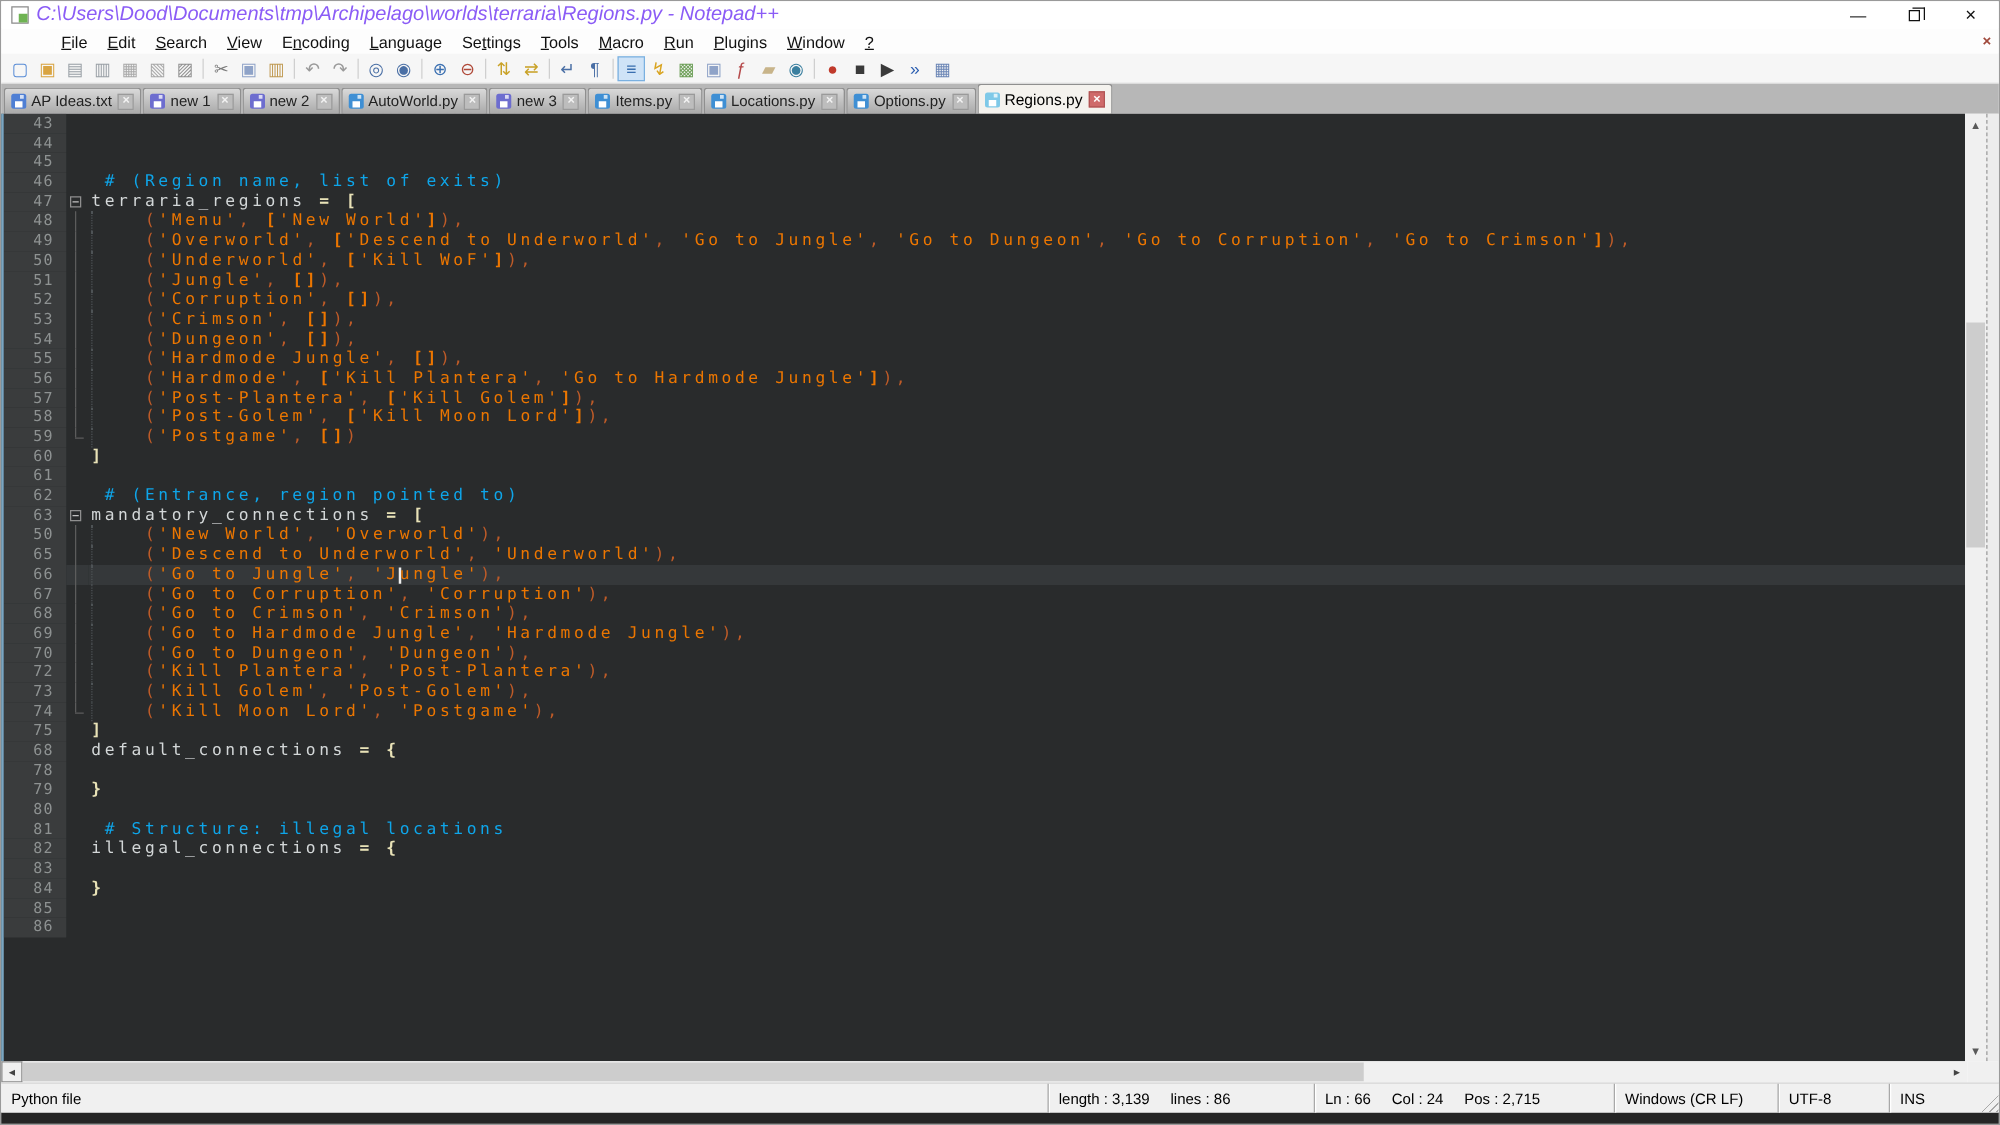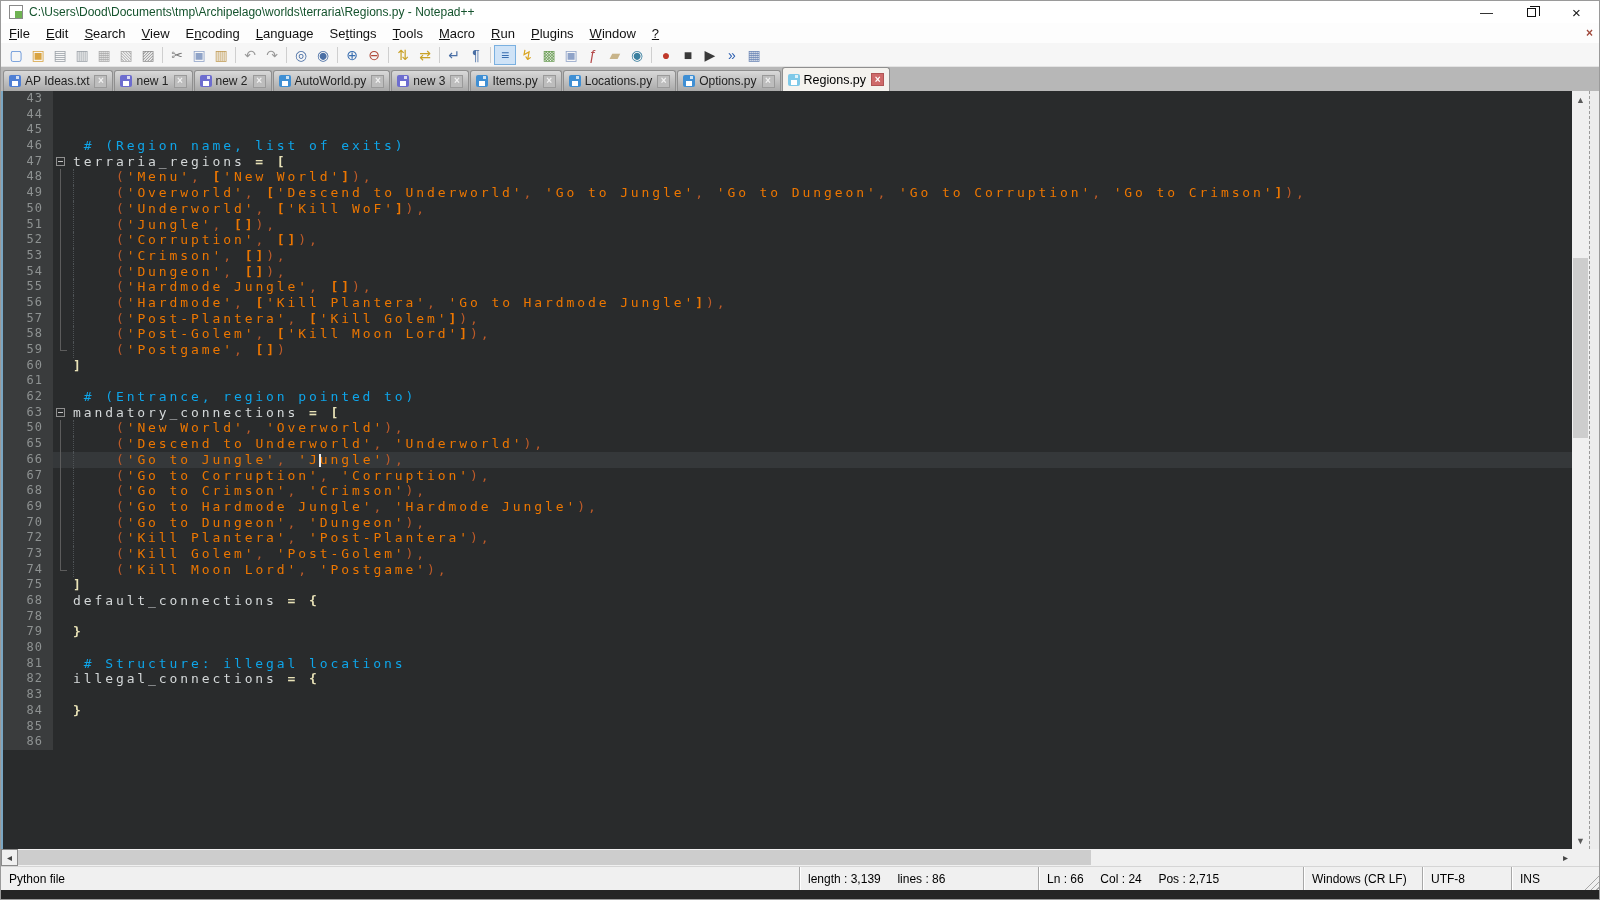--- a/index.html
+++ b/index.html
@@ -4,21 +4,21 @@
 <style>
   * { margin:0; padding:0; box-sizing:border-box; }
   html,body { width:1600px; height:900px; overflow:hidden; background:#fff;
     font-family:"Liberation Sans", sans-serif; }
   #win { width:1600px; height:900px; display:flex; flex-direction:column; border:1px solid #9a9a9a; }
 
   
   #titlebar { height:22px; background:#fff; display:flex; align-items:center; flex:0 0 22px; }
   #npp-icon { width:14px; height:14px; margin:0 6px 0 8px; background:#fff; border:1px solid #8a8a8a; position:relative; }
   #npp-icon::after { content:""; position:absolute; right:0; bottom:0; width:7px; height:7px; background:#6fb353; }
-  #title-text { font-size:12px; color:#14532d; white-space:nowrap; }
+  #title-text { font-size:16px; color:#8b5cf6; white-space:nowrap;font-style:italic; }
   #win-controls { margin-left:auto; display:flex; height:100%; }
   .wc { width:45px; height:100%; display:flex; align-items:center; justify-content:center; font-size:13px; color:#111; }
   .wc-restore span { width:9px; height:9px; border:1px solid #111; display:block; position:relative; background:#fff; }
   .wc-restore span::before { content:""; position:absolute; left:2px; top:-3px; width:9px; height:9px; border:1px solid #111; border-left:none; border-bottom:none; }
 
   
   #menubar { height:20px; background:#fdfdfd; display:flex; align-items:center; font-size:13px; color:#111; flex:0 0 20px; }
   .menu-item { padding:2px 8px; white-space:nowrap; }
   .menu-item u { text-decoration:underline; }
   #menu-close-x { margin-left:auto; margin-right:6px; color:#a0493c; font-weight:bold; font-size:12px; }
@@ -104,21 +104,21 @@
     <div id="win-controls">
       <div class="wc">—</div>
       <div class="wc wc-restore">
           <span></span>
         </div>
       <div class="wc" style="font-size:15px;">×</div>
     </div>
   </div>
 
   <div id="menubar">
-    <span id="menu-items" style="display:flex;">
+    <span id="menu-items" style="display:flex;margin-left:40px;">
         <span class="menu-item"><u>F</u>ile</span>
         <span class="menu-item"><u>E</u>dit</span>
         <span class="menu-item"><u>S</u>earch</span>
         <span class="menu-item"><u>V</u>iew</span>
         <span class="menu-item">E<u>n</u>coding</span>
         <span class="menu-item"><u>L</u>anguage</span>
         <span class="menu-item">Se<u>t</u>tings</span>
         <span class="menu-item"><u>T</u>ools</span>
         <span class="menu-item"><u>M</u>acro</span>
         <span class="menu-item"><u>R</u>un</span>
@@ -280,21 +280,21 @@
       <div class="harrow" id="harrow-left">◂</div>
       <div id="hthumb"></div>
       <div class="harrow" id="harrow-right">▸</div>
     </div>
     <div id="hcorner"></div>
   </div>
 
   <div id="statusbar">
     <div class="stseg" style="flex: 1 1 auto;">Python file</div>
       <div class="stseg" style="width: 213px;">length : 3,139     lines : 86</div>
-      <div class="stseg" style="width: 265px; margin-left: 26px;">Ln : 66     Col : 24     Pos : 2,715</div>
-      <div class="stseg" style="width: 119px;">Windows (CR LF)</div>
+      <div class="stseg" style="width: 216px;">Ln : 66     Col : 24     Pos : 2,715</div>
+      <div class="stseg" style="width: 131px; margin-left: 24px;">Windows (CR LF)</div>
       <div class="stseg" style="width: 89px;">UTF-8</div>
       <div class="stseg" style="width: 88px;">INS</div>
       <div id="grip"></div>
   </div>
 
   <div id="bottom-strip"></div>
 </div>
 
 </body></html>

